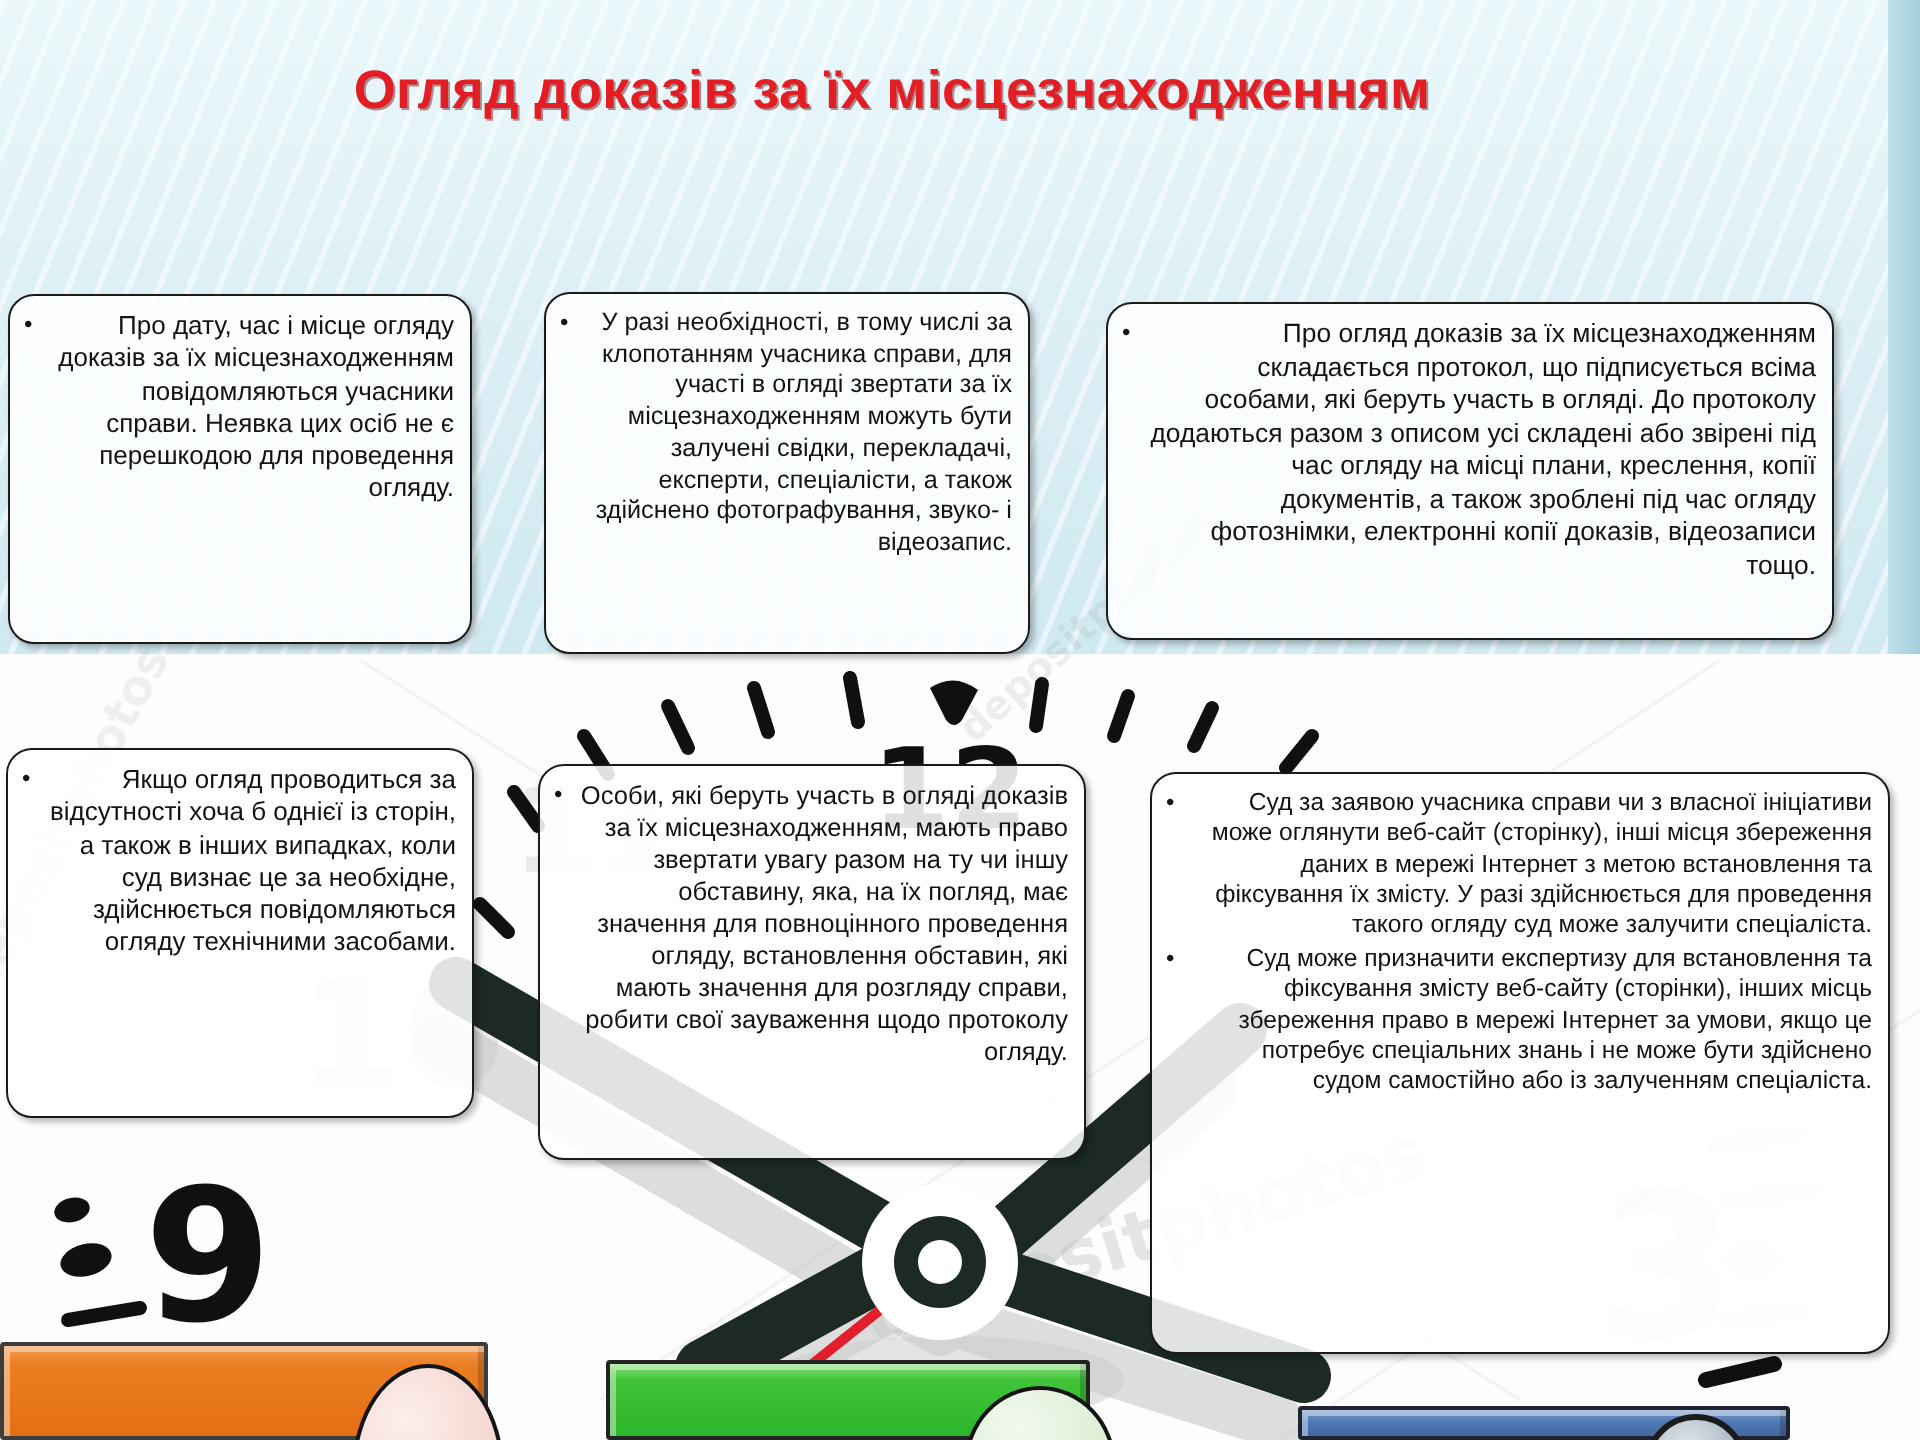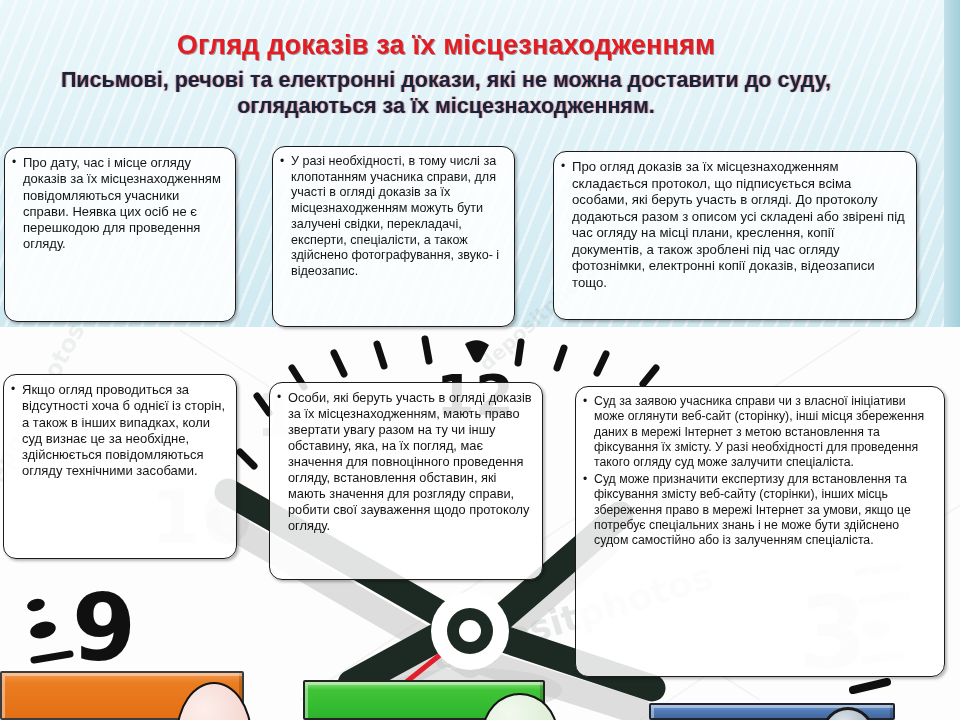--- a/index.html
+++ b/index.html
@@ -23,21 +23,21 @@
     width:820px;margin:6px auto 0 auto;
     text-shadow:1px 0 1px rgba(205,35,45,0.45), -1px 0 1px rgba(205,35,45,0.3);}
 
   
   .card{position:absolute;z-index:2;background:rgba(255,255,255,0.87);
     border:1.6px solid #1b1b1b;border-radius:13px;
     box-shadow:2px 2px 3px rgba(0,0,0,0.28);
     padding:7px 8px 6px 7px;color:#141414;box-sizing:border-box;}
   .card .bullet{display:flex;align-items:flex-start;margin-bottom:1px;}
   .card .dot{flex:none;width:11px;font-size:12px;line-height:1.25;}
-  .card .btxt{flex:1;line-height:1.25;}
+  .card .btxt{flex:1;line-height:1.25;text-align:right;}
   .u{text-underline-offset:2px;}
   #card0{left:4px;top:147px;width:232px;height:175px;font-size:13px;}
   #card1{left:272px;top:146px;width:243px;height:181px;font-size:12.6px;}
   #card2{left:553px;top:151px;width:364px;height:169px;font-size:13.2px;}
   #card3{left:3px;top:374px;width:234px;height:185px;font-size:13px;}
   #card4{left:269px;top:382px;width:274px;height:198px;font-size:12.8px;}
   #card5{left:575px;top:386px;width:370px;height:291px;font-size:12.3px;}
 
   
   .clock-layer{position:absolute;left:0;top:0;width:960px;height:720px;z-index:1;}
@@ -129,33 +129,32 @@
     <line x1="470" y1="631" x2="400" y2="687" stroke="#E31E2B" stroke-width="5" stroke-linecap="round"></line>
     <g>
       <circle cx="470" cy="631" r="39" fill="#ffffff"></circle>
       <circle cx="470" cy="631" r="23" fill="#1d2a24"></circle>
       <circle cx="470" cy="631" r="11" fill="#ffffff"></circle>
     </g>
   </svg>
 
   <div class="heading">
     <div class="title">Огляд доказів за їх місцезнаходженням</div>
-    <div class="subtitle">Письмові, речові та електронні докази, які не можна доставити до суду, оглядаються за їх місцезнаходженням.</div>
   </div>
 
   <div class="card" id="card0">
       <div class="bullet">
         <span class="dot">•</span>
         <span class="btxt"><span>Про дату, час і місце огляду доказів за їх місцезнаходженням </span><span class="u">повідомляються учасники справи</span><span>. Неявка цих осіб не є перешкодою для проведення огляду.</span></span>
       </div>
     </div>
   <div class="card" id="card1">
       <div class="bullet">
         <span class="dot">•</span>
-        <span class="btxt"><span>У разі необхідності, в тому числі за клопотанням учасника справи, для участі в огляді доказів за їх місцезнаходженням можуть </span><span class="u">бути залучені свідки, перекладачі, експерти, спеціалісти, а також здійснено фотографування, звуко- і відеозапис.</span></span>
+        <span class="btxt"><span>У разі необхідності, в тому числі за клопотанням учасника справи, для участі в огляді звертати за їх місцезнаходженням можуть </span><span class="u">бути залучені свідки, перекладачі, експерти, спеціалісти, а також здійснено фотографування, звуко- і відеозапис.</span></span>
       </div>
     </div>
   <div class="card" id="card2">
       <div class="bullet">
         <span class="dot">•</span>
         <span class="btxt"><span class="u">Про огляд доказів за їх місцезнаходженням складається протокол, що підписується всіма особами, які беруть участь в огляді</span><span>. До протоколу додаються разом з описом усі складені або звірені під час огляду на місці плани, креслення, копії документів, а також зроблені під час огляду фотознімки, електронні копії доказів, відеозаписи тощо.</span></span>
       </div>
     </div>
   <div class="card" id="card3">
       <div class="bullet">
@@ -165,21 +164,21 @@
     </div>
   <div class="card" id="card4">
       <div class="bullet">
         <span class="dot">•</span>
         <span class="btxt"><span class="u">Особи, які беруть участь в огляді доказів за їх місцезнаходженням, мають право звертати увагу разом на ту чи іншу обставину, яка, на їх погляд, має значення для повноцінного проведення огляду, встановлення обставин, які мають значення для розгляду справи, робити свої зауваження щодо протоколу огляду.</span></span>
       </div>
     </div>
   <div class="card" id="card5">
       <div class="bullet">
         <span class="dot">•</span>
-        <span class="btxt"><span class="u">Суд за заявою учасника справи чи з власної ініціативи може оглянути веб-сайт (сторінку), інші місця збереження даних в мережі Інтернет з </span><span>метою встановлення та фіксування їх змісту. У разі необхідності для проведення такого огляду суд може залучити спеціаліста.</span></span>
+        <span class="btxt"><span class="u">Суд за заявою учасника справи чи з власної ініціативи може оглянути веб-сайт (сторінку), інші місця збереження даних в мережі Інтернет з </span><span>метою встановлення та фіксування їх змісту. У разі здійснюється для проведення такого огляду суд може залучити спеціаліста.</span></span>
       </div>
       <div class="bullet">
         <span class="dot">•</span>
         <span class="btxt"><span>Суд може призначити експертизу для встановлення та фіксування змісту веб-сайту (сторінки), інших місць збереження право в мережі Інтернет за умови, якщо це потребує спеціальних знань і не може бути здійснено судом самостійно або із залученням спеціаліста.</span></span>
       </div>
     </div>
 
   <div class="shape banner orange-banner"></div>
   <div class="shape oval pink-oval"></div>
   <div class="shape banner green-banner"></div>

